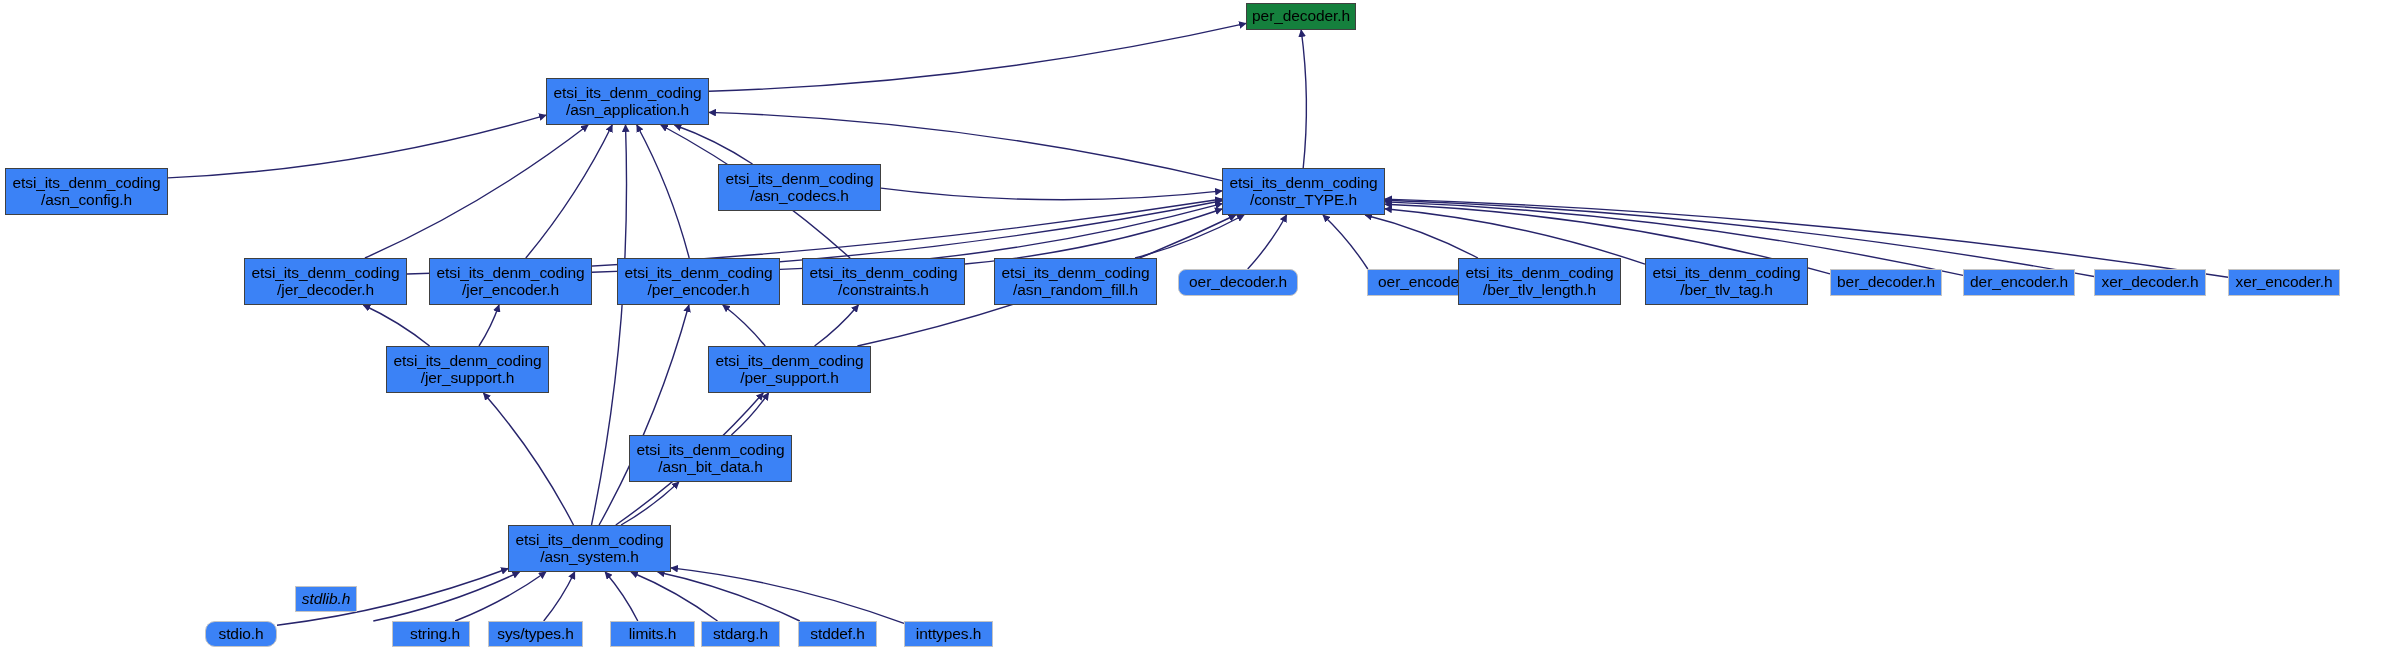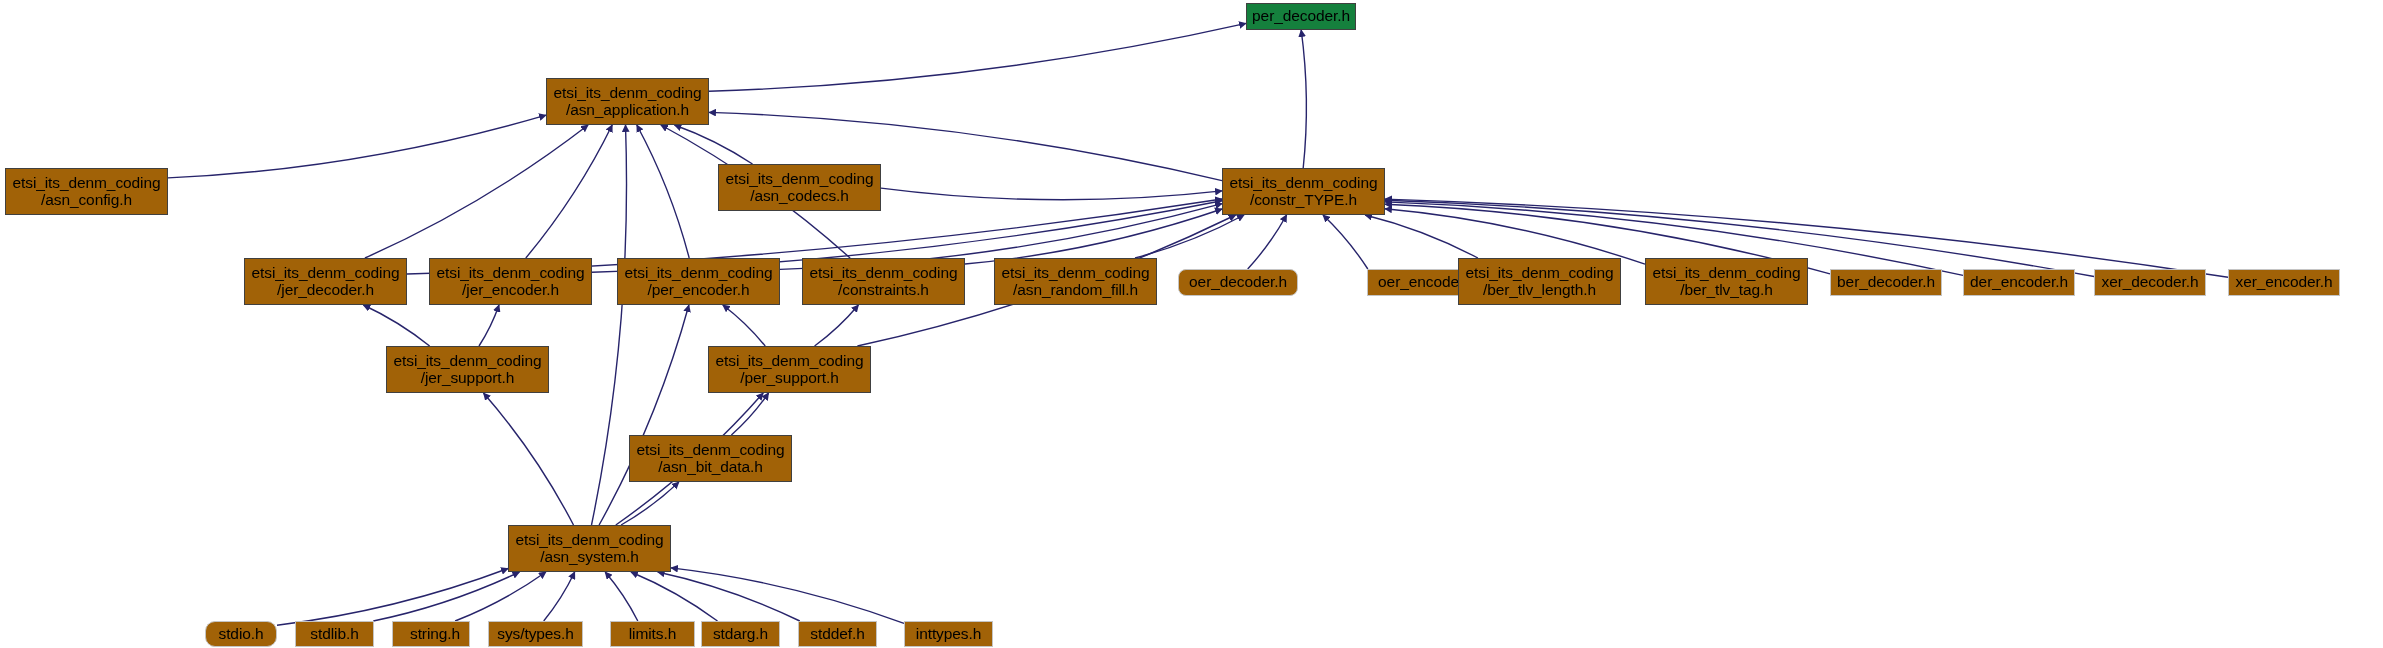--- a/index.html
+++ b/index.html
@@ -23,21 +23,21 @@
     height: 648px;
     pointer-events: none;
   }
   .node {
     position: absolute;
     box-sizing: border-box;
     display: flex;
     align-items: center;
     justify-content: center;
     text-align: center;
-    background: #a16207;
+    background: #3b82f6;
     border: 1px solid #c4c4c4;
     color: #000000;
     font-size: 15.5px;
     line-height: 1.08;
     letter-spacing: -0.1px;
     white-space: pre-line;
     z-index: 2;
   }
   .node.solid {
     border: 1px solid #404040;
@@ -134,21 +134,21 @@
       <div class="node light" style="left: 2228px; top: 269px; width: 112px; height: 27px;">xer_encoder.h</div>
       <div class="node solid" style="left: 386px; top: 346px; width: 163px; height: 47px;">etsi_its_denm_coding
 /jer_support.h</div>
       <div class="node solid" style="left: 708px; top: 346px; width: 163px; height: 47px;">etsi_its_denm_coding
 /per_support.h</div>
       <div class="node solid" style="left: 629px; top: 435px; width: 163px; height: 47px;">etsi_its_denm_coding
 /asn_bit_data.h</div>
       <div class="node solid" style="left: 508px; top: 525px; width: 163px; height: 47px;">etsi_its_denm_coding
 /asn_system.h</div>
       <div class="node light" style="left: 205px; top: 621px; width: 72px; height: 26px; border-radius: 10px;">stdio.h</div>
-      <div class="node light" style="left: 295px; top: 621px; width: 79px; height: 26px;">stdlib.h</div>
+      <div class="node light" style="left: 295px; top: 586px; width: 62px; height: 26px; font-style: italic;">stdlib.h</div>
       <div class="node light" style="left: 392px; top: 621px; width: 78px; height: 26px; padding-left: 8px;">string.h</div>
       <div class="node light" style="left: 488px; top: 621px; width: 95px; height: 26px;">sys/types.h</div>
       <div class="node light" style="left: 610px; top: 621px; width: 85px; height: 26px;">limits.h</div>
       <div class="node light" style="left: 701px; top: 621px; width: 79px; height: 26px;">stdarg.h</div>
       <div class="node light" style="left: 798px; top: 621px; width: 79px; height: 26px;">stddef.h</div>
       <div class="node light" style="left: 904px; top: 621px; width: 89px; height: 26px;">inttypes.h</div>
     </div>
 </div>
 
 </body></html>

